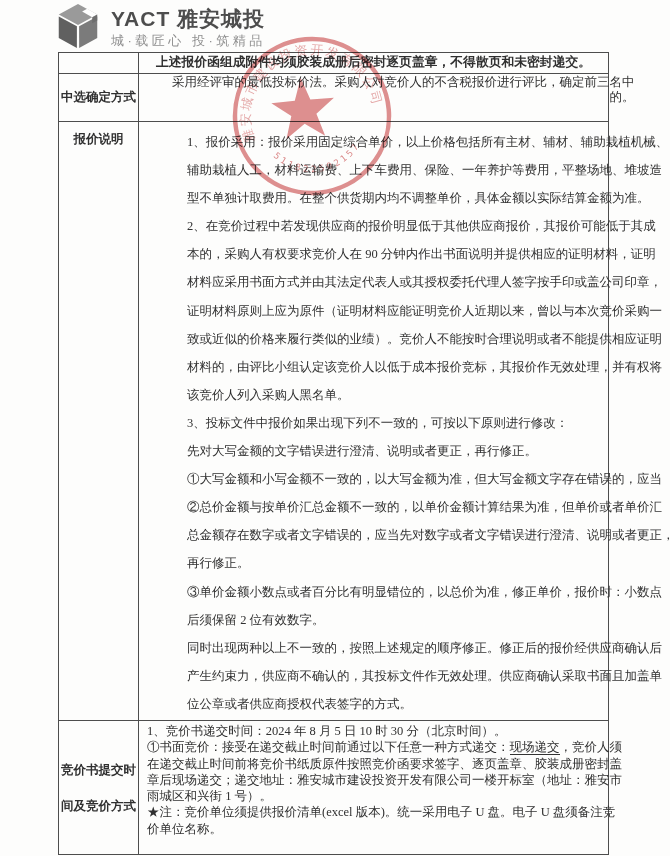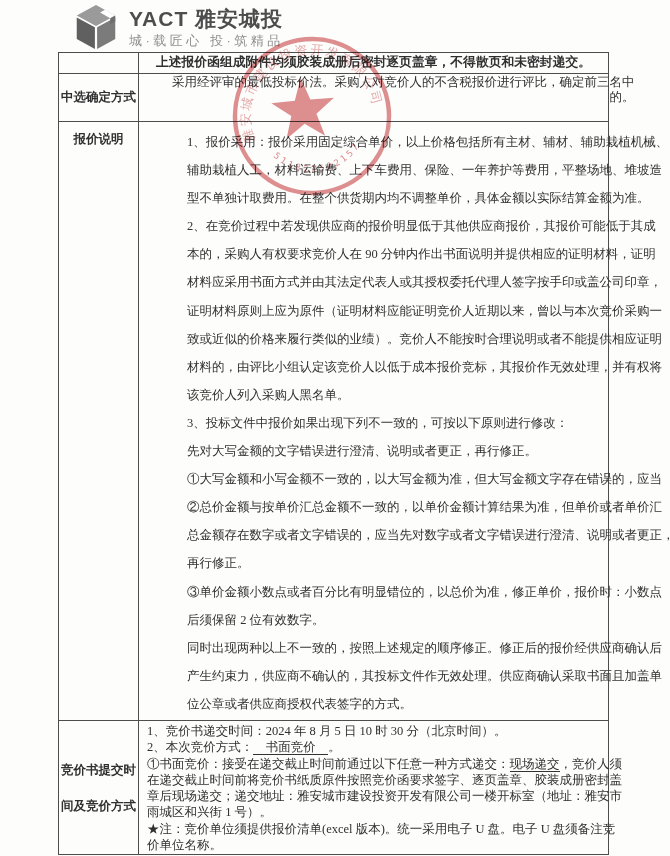--- a/index.html
+++ b/index.html
@@ -6,21 +6,21 @@
   body{
     width:670px;height:856px;position:relative;
     background:#fdfdfc;
     font-family:"Liberation Serif","DejaVu Serif",serif;
     color:#303030;
     overflow:hidden;
   }
   .page{position:absolute;inset:0;}
 
   
-  .logo{position:absolute;left:74px;top:3px;display:flex;align-items:flex-end;}
+  .logo{position:absolute;left:56px;top:3px;display:flex;align-items:flex-start;}
   .logo svg.cube{width:44px;height:46px;display:block;}
   .logo-text{margin-left:11px;padding-top:4px;}
   .brand{
     font-family:"Liberation Sans","DejaVu Sans",sans-serif;
     font-weight:bold;font-size:21px;line-height:23px;color:#4d4d4d;letter-spacing:1px;
   }
   .tagline{
     font-family:"Liberation Sans","DejaVu Sans",sans-serif;
     font-size:13px;color:#8f8f8f;letter-spacing:3.5px;margin-top:2px;
   }
@@ -126,21 +126,20 @@
           <div class="line"><span>位公章或者供应商授权代表签字的方式。</span></div>
         </div>
     </div>
     <div class="t-row r4">
       <div class="cell label-cell">
           <div class="line"><span>竞价书提交时</span></div>
           <div class="line"><span>间及竞价方式</span></div>
         </div>
       <div class="cell content-cell">
           <div class="line"><span class="b">1、竞价书递交时间：</span><span>2024 年 8 月 5 日 10 时 30 分（北京时间）。</span></div>
-          <div class="line"><span class="b">2、本次竞价方式：</span><span class="u">　书面竞价　</span><span>。</span></div>
           <div class="line"><span>①书面竞价：接受在递交截止时间前通过以下任意一种方式递交：</span><span class="b u">现场递交</span><span>，竞价人须</span></div>
           <div class="line"><span>在递交截止时间前将竞价书纸质原件按照竞价函要求签字、逐页盖章、胶装成册密封盖</span></div>
           <div class="line"><span>章后现场递交；</span><span class="b">递交地址：</span><span>雅安城市建设投资开发有限公司一楼开标室（地址：雅安市</span></div>
           <div class="line"><span>雨城区和兴街 1 号）。</span></div>
           <div class="line"><span>★注：竞价单位须提供报价清单(excel 版本)。统一采用电子 U 盘。电子 U 盘须备注竞</span></div>
           <div class="line"><span>价单位名称。</span></div>
         </div>
     </div>
   </div>
 

